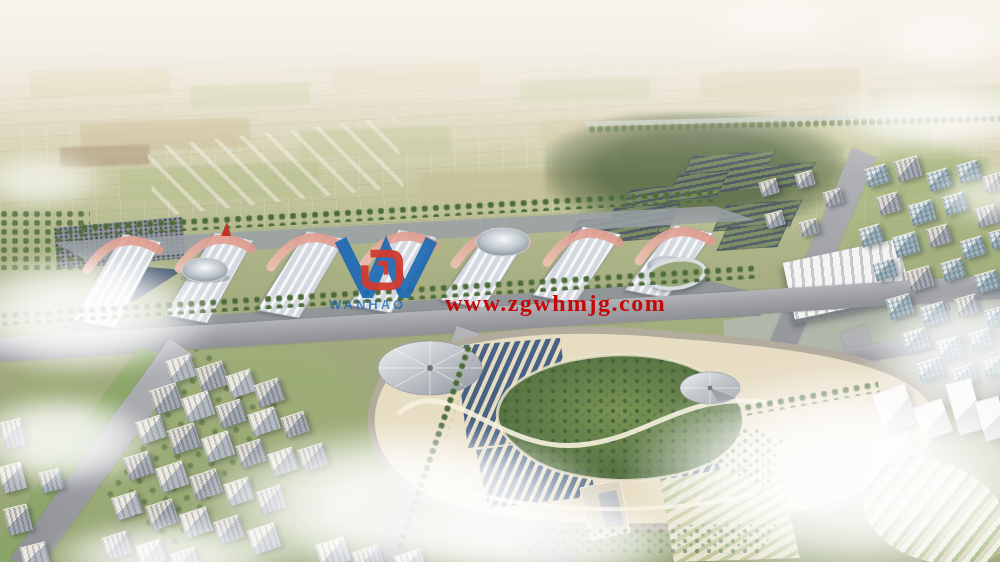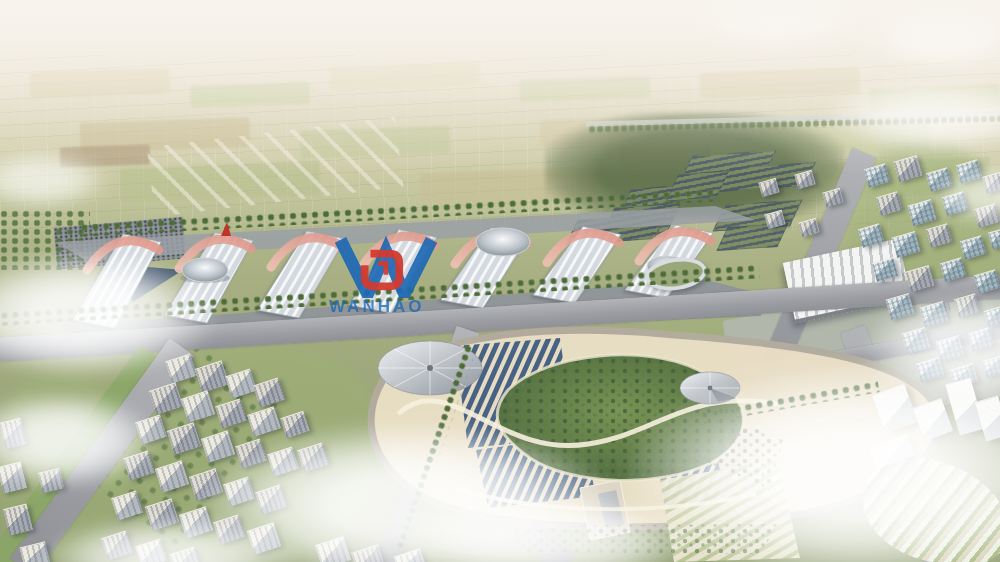--- a/index.html
+++ b/index.html
@@ -21,21 +21,21 @@
   .bB{background:repeating-linear-gradient(90deg,rgba(55,65,85,.3) 0 2px,transparent 2px 5px),linear-gradient(150deg,#dedbd2 0 45%,#a4a9b1 45%);}
   .bC{background:repeating-linear-gradient(90deg,rgba(60,85,100,.3) 0 2px,transparent 2px 5px),repeating-linear-gradient(0deg,rgba(60,85,100,.18) 0 2px,transparent 2px 5px),linear-gradient(150deg,#e2eaec 0 40%,#9fb4bd 40%);}
   .bW{background:linear-gradient(150deg,#f7f7f5 0 55%,#d3d6d8 55%);box-shadow:4px 4px 6px rgba(40,45,55,.3);}
   .sol{position:absolute;background:repeating-linear-gradient(172deg,#4f5b67 0 3px,#7b8c64 3px 7px);transform:skewX(-28deg) rotate(-4deg);opacity:.92;border:1px solid rgba(70,80,90,.4);}
   .haze{position:absolute;inset:0;pointer-events:none;z-index:48;
     background:linear-gradient(180deg,rgba(248,244,238,.95) 0,rgba(248,244,238,.7) 45px,rgba(246,242,235,.35) 100px,rgba(246,242,235,0) 175px);}
   .wm-cn{position:absolute;left:474px;top:251px;z-index:80;color:#c20404;font-size:28px;font-weight:700;letter-spacing:1px;
     border-bottom:3px solid #c20404;padding:0 3px 2px;white-space:nowrap;}
   .wm-url{position:absolute;left:445px;top:290px;z-index:80;color:#c70707;font-size:24px;font-weight:700;letter-spacing:1.5px;
     font-family:"Liberation Serif",serif;white-space:nowrap;}
-  .wm-word{position:absolute;left:329px;top:297px;z-index:80;color:#1d69b5;opacity:.78;font-size:17px;font-weight:700;letter-spacing:3px;white-space:nowrap;}
+  .wm-word{position:absolute;left:329px;top:297px;z-index:80;color:#1d69b5;opacity:.78;font-size:13px;font-weight:700;letter-spacing:3px;white-space:nowrap;}
 </style>
 </head>
 <body>
 
 <div id="stage">
 
   <div class="abs" style="left:0;top:55px;width:1000px;height:175px;opacity:.55;
     background-image:repeating-linear-gradient(89deg,rgba(255,255,255,.22) 0 1px,transparent 1px 24px),repeating-linear-gradient(-3deg,rgba(110,100,75,.15) 0 1px,transparent 1px 13px);"></div>
   <div id="patches">
       <div class="patch" style="left: 30px; top: 70px; width: 140px; height: 26px; background: rgb(217, 207, 166); transform: rotate(-2deg);"></div>
@@ -314,13 +314,14 @@
   <div class="haze"></div>
 
   <svg class="abs" style="left:330px;top:236px;z-index:79;opacity:.92;" width="112" height="62" viewBox="0 0 110 64">
     <path d="M8,4 L36,60 L55,16 L74,60 L102,4" fill="none" stroke="#1e69b4" stroke-width="13"></path>
   </svg>
   <svg class="abs" style="left:356px;top:246px;z-index:80;opacity:.95;" width="52" height="48" viewBox="0 0 52 50">
     <path d="M14,8 H34 Q44,8 44,18 V32 Q44,42 34,42 H18 Q8,42 8,32 V20" fill="none" stroke="#d23b30" stroke-width="8"></path>
     <path d="M22,18 H30 V30" fill="none" stroke="#d23b30" stroke-width="5"></path>
   </svg>
   <div class="wm-word">WANHAO</div>
+  <div class="wm-url">www.zgwhmjg.com</div>
 </div>
 
 </body></html>

